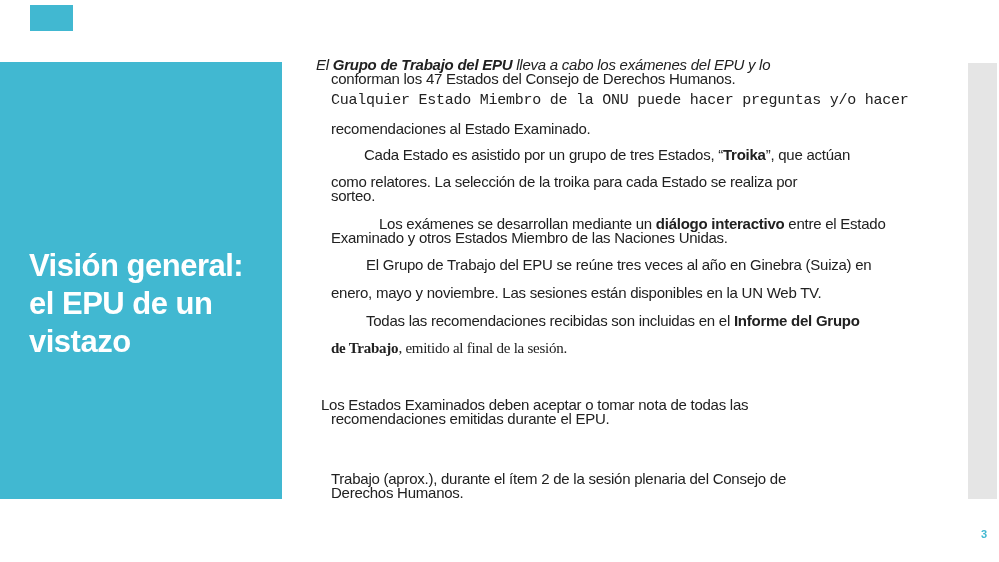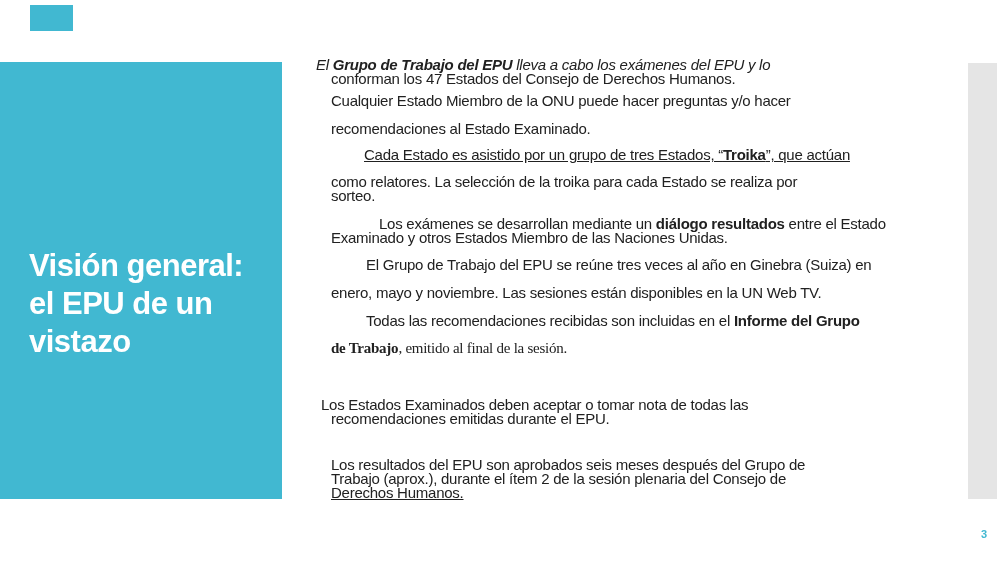--- a/index.html
+++ b/index.html
@@ -69,35 +69,34 @@
 
   <div class="title-box">
     <div class="title">Visión general:
 el EPU de un
 vistazo</div>
   </div>
 
   <div class="body-block" id="body-lines">
       <div class="line" style="top: 57px; left: 316px; font-style: italic;"><span>El </span><b>Grupo de Trabajo del EPU</b><span> lleva a cabo los exámenes del EPU y lo</span></div>
       <div class="line" style="top: 71px; left: 331px;"><span>conforman los 47 Estados del Consejo de Derechos Humanos.</span></div>
-      <div class="line" style="top: 93px; left: 331px;"><span>Cualquier Estado Miembro de la ONU puede hacer preguntas y/o hacer</span></div>
+      <div class="line" style="top: 93px; left: 331px; font-family: Liberation Mono, monospace;"><span>Cualquier Estado Miembro de la ONU puede hacer preguntas y/o hacer</span></div>
       <div class="line" style="top: 121px; left: 331px;"><span>recomendaciones al Estado Examinado.</span></div>
-      <div class="line" style="top: 147px; left: 364px; text-decoration: underline;"><span>Cada Estado es asistido por un grupo de tres Estados, “</span><b>Troika</b><span>”, que actúan</span></div>
+      <div class="line" style="top: 147px; left: 364px;"><span>Cada Estado es asistido por un grupo de tres Estados, “</span><b>Troika</b><span>”, que actúan</span></div>
       <div class="line" style="top: 174px; left: 331px;"><span>como relatores. La selección de la troika para cada Estado se realiza por</span></div>
       <div class="line" style="top: 188px; left: 331px;"><span>sorteo.</span></div>
-      <div class="line" style="top: 216px; left: 379px;"><span>Los exámenes se desarrollan mediante un </span><b>diálogo resultados</b><span> entre el Estado</span></div>
+      <div class="line" style="top: 216px; left: 379px;"><span>Los exámenes se desarrollan mediante un </span><b>diálogo interactivo</b><span> entre el Estado</span></div>
       <div class="line" style="top: 230px; left: 331px;"><span>Examinado y otros Estados Miembro de las Naciones Unidas.</span></div>
       <div class="line" style="top: 257px; left: 366px;"><span>El Grupo de Trabajo del EPU se reúne tres veces al año en Ginebra (Suiza) en</span></div>
       <div class="line" style="top: 285px; left: 331px;"><span>enero, mayo y noviembre. Las sesiones están disponibles en la UN Web TV.</span></div>
       <div class="line" style="top: 313px; left: 366px;"><span>Todas las recomendaciones recibidas son incluidas en el </span><b>Informe del Grupo</b></div>
       <div class="line" style="top: 341px; left: 331px; font-family: Liberation Serif, serif;"><b>de Trabajo</b><span>, emitido al final de la sesión.</span></div>
       <div class="line" style="top: 397px; left: 321px;"><span>Los Estados Examinados deben aceptar o tomar nota de todas las</span></div>
       <div class="line" style="top: 411px; left: 331px;"><span>recomendaciones emitidas durante el EPU.</span></div>
-      <div class="line" style="top: 457px; left: 331px;"><span>Los resultados del EPU son aprobados seis meses después del Grupo de</span></div>
       <div class="line" style="top: 471px; left: 331px;"><span>Trabajo (aprox.), durante el ítem 2 de la sesión plenaria del Consejo de</span></div>
-      <div class="line" style="top: 485px; left: 331px; text-decoration: underline;"><span>Derechos Humanos.</span></div>
+      <div class="line" style="top: 485px; left: 331px;"><span>Derechos Humanos.</span></div>
     </div>
 
   <div class="scrollbar-track"></div>
 
   <div class="page-number">3</div>
 
 </div>
 
 </body></html>

